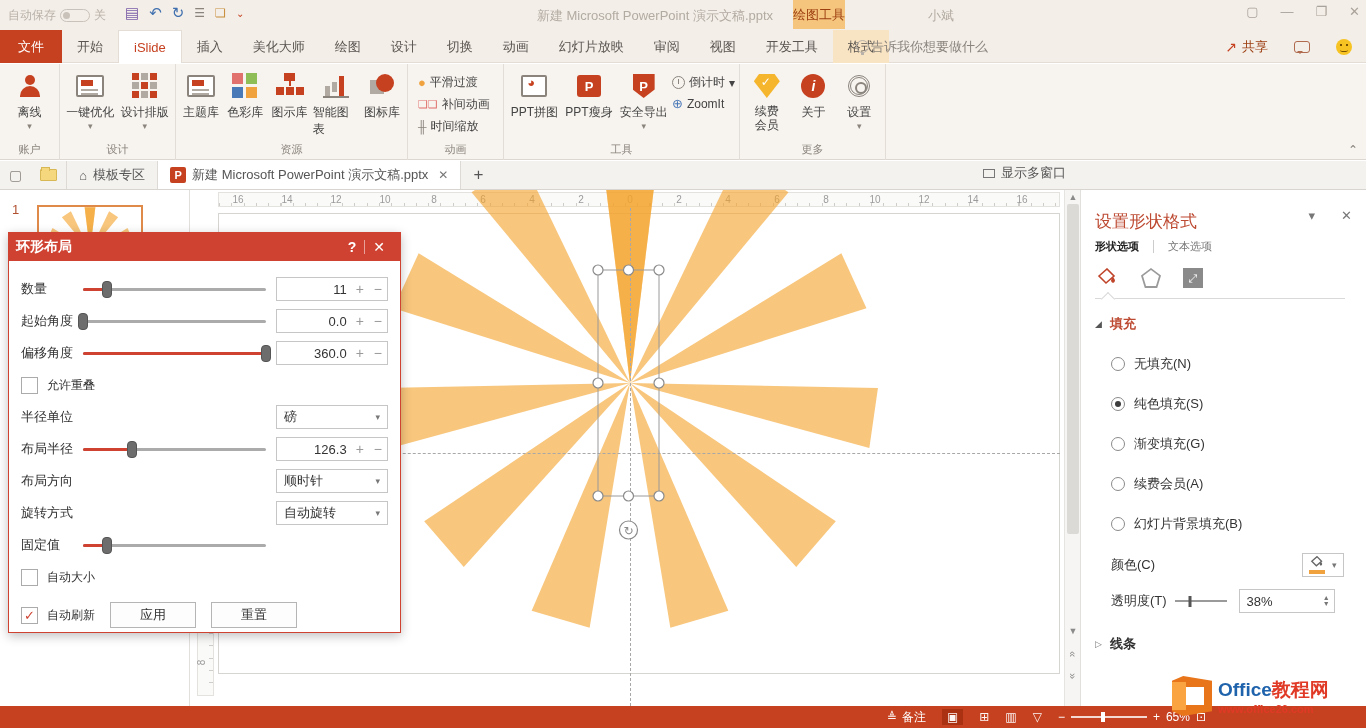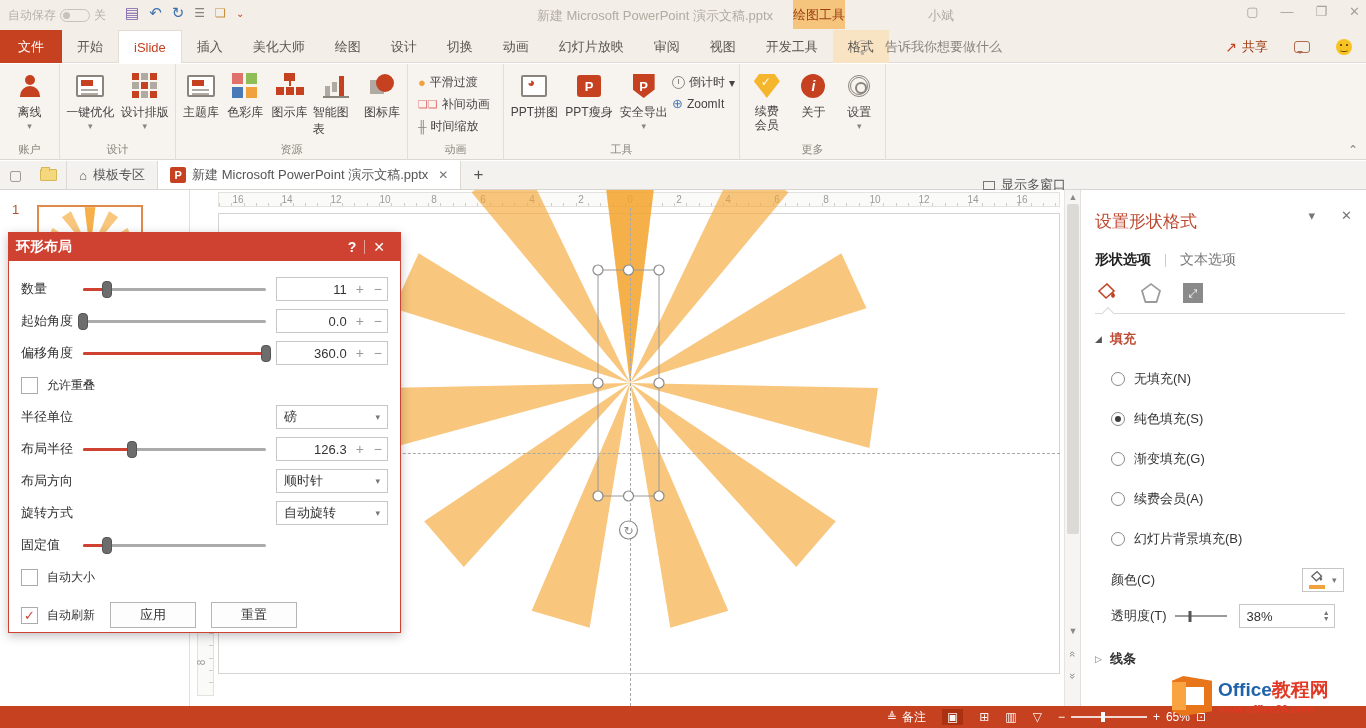--- a/index.html
+++ b/index.html
@@ -20,21 +20,21 @@
   #user-name { position:absolute; left:928px; top:7px; color:#b2aba2; font-size:13px; }
   #win-controls { position:absolute; right:6px; top:4px; display:flex; gap:22px; color:#a9a29a; font-size:13px; align-items:center; }
 
   
   #tabrow { position:absolute; left:0; top:30px; width:1366px; height:33px; background:#f3eee8; border-bottom:1px solid #e3ddd6; }
   #ribbon-tabs { display:flex; height:33px; align-items:stretch; }
   .rtab { padding:0 15px; display:flex; align-items:center; font-size:13px; color:#5a5550; cursor:default; }
   .rtab.file { background:#c64120; color:#fff; padding:0 18px; }
   .rtab.active { background:#fff; color:#c64120; border:1px solid #e3ddd6; border-bottom:none; }
   .rtab.contextual { background:#f8e3c2; }
-  #tellme { position:absolute; left:856px; top:0; height:33px; display:flex; align-items:center; gap:16px; color:#8a847d; font-size:13px; }
+  #tellme { position:absolute; left:856px; top:0; height:33px; display:flex; align-items:center; gap:2px; color:#8a847d; font-size:13px; }
   .bulb { width:13px; height:13px; border:1.5px solid #b8b2aa; border-radius:50%; position:relative; }
   .bulb:after { content:""; position:absolute; left:4px; top:11px; width:3px; height:3px; background:#b8b2aa; }
   #tabrow-right { position:absolute; right:14px; top:0; height:33px; display:flex; align-items:center; gap:26px; }
   #share-btn { color:#9c3e10; font-size:13px; display:flex; gap:5px; align-items:center; }
   .share-glyph { color:#c64120; font-size:14px; }
   .comment-glyph { width:16px; height:12px; border:1.5px solid #b06a4e; border-radius:3px; position:relative; }
   .comment-glyph:after { content:""; position:absolute; left:2px; bottom:-5px; border:3px solid transparent; border-top-color:#b06a4e; }
   .smiley { width:16px; height:16px; border-radius:50%; background:#f7c322; position:relative; }
   .smiley:before { content:""; position:absolute; left:4px; top:5px; width:2px; height:2px; background:#7a5200; box-shadow:6px 0 #7a5200; }
   .smiley:after { content:""; position:absolute; left:4px; top:9px; width:8px; height:3px; border-bottom:1.5px solid #7a5200; border-radius:50%; }
@@ -97,21 +97,21 @@
   #doctabs { position:absolute; left:0; top:161px; width:1366px; height:29px; background:#f4f2ef; border-bottom:1px solid #d8d5d1; display:flex; align-items:stretch; }
   .dt-icon { display:flex; align-items:center; padding:0 9px; color:#8a847d; font-size:14px; }
   .folder-ic { width:17px; height:12px; background:#f5d87e; border:1px solid #d8b755; border-radius:1px; position:relative; }
   .folder-ic:before { content:""; position:absolute; left:0; top:-3px; width:7px; height:3px; background:#f5d87e; border:1px solid #d8b755; border-bottom:none; }
   .dtab { display:flex; align-items:center; gap:6px; padding:0 12px; border-left:1px solid #ddd9d4; color:#555; font-size:13px; }
   .dtab.activefile { background:#fff; border-right:1px solid #ddd9d4; }
   .ppt-logo { width:16px; height:16px; background:#c64120; color:#fff; border-radius:2px; font-size:11px; font-weight:bold;
     display:flex; align-items:center; justify-content:center; }
   .dt-close { color:#777; font-size:12px; margin-left:4px; }
   .dt-plus { display:flex; align-items:center; padding:0 12px; font-size:17px; color:#555; }
-  #multiwin { position:absolute; right:300px; top:176px; display:flex; gap:6px; align-items:center; color:#555; font-size:13px; }
+  #multiwin { position:absolute; right:300px; top:164px; display:flex; gap:6px; align-items:center; color:#555; font-size:13px; }
   .win-ic { width:12px; height:9px; border:1.5px solid #777; position:relative; background:#f4f2ef; }
   .win-ic:before { content:""; position:absolute; left:-4px; top:-4px; width:12px; height:9px; border:1.5px solid #777; z-index:-1; }
 
   
   #main { position:absolute; left:0; top:190px; width:1366px; height:516px; background:#fff; }
   #slidepanel { position:absolute; left:0; top:0; width:190px; height:516px; background:#fff; border-right:1px solid #e2e0dd; }
   #thumb-num { position:absolute; left:12px; top:12px; color:#b05030; font-size:13px; }
   #thumb-box { position:absolute; left:37px; top:15px; width:106px; height:62px; border:2px solid #e08a4a; background:#fff; overflow:hidden; }
 
   #canvas { position:absolute; left:190px; top:0; width:874px; height:516px; overflow:hidden; background:#fff; }
@@ -156,21 +156,21 @@
   .chk.checked { color:#cf4231; font-weight:bold; font-size:13px; }
   .chklabel { font-size:12px; color:#333; }
   #dialog-footer { display:flex; align-items:center; gap:9px; margin-top:6px; }
   .dbtn { width:86px; height:26px; border:1px solid #b5b5b5; background:#fdfdfd; font-size:13px; color:#333;
     display:flex; align-items:center; justify-content:center; margin-left:6px; }
 
   
   #fmt-panel { position:absolute; left:1080px; top:190px; width:286px; height:516px; background:#fff; border-left:1px solid #e2e0dd; padding:0 0 0 14px; }
   #fmt-title { color:#bd4a32; font-size:17px; margin-top:20px; }
   #fmt-hdr-btns { position:absolute; right:14px; top:18px; display:flex; gap:26px; color:#777; font-size:13px; }
-  #fmt-tabs { display:flex; gap:14px; margin-top:18px; font-size:14px; align-items:center; }
+  #fmt-tabs { display:flex; gap:14px; margin-top:6px; font-size:11px; align-items:center; }
   #fmt-tabs .ft.on { color:#222; font-weight:bold; }
   #fmt-tabs .ft.off { color:#777; }
   #fmt-tabs .vsep { width:1px; height:13px; background:#ccc; }
   #fmt-icons { display:flex; gap:22px; margin-top:14px; align-items:center; position:relative; padding-bottom:10px; border-bottom:1px solid #d9d9d9; width:250px; }
   #fmt-icons .notch { position:absolute; left:8px; bottom:-6px; width:10px; height:10px; background:#fff; border-left:1px solid #d9d9d9; border-top:1px solid #d9d9d9; transform:rotate(45deg); }
   .bucket-svg { width:24px; height:20px; }
   .pentagon { width:20px; height:20px; background:#fff; border:0; clip-path:polygon(50% 0,100% 38%,81% 100%,19% 100%,0 38%); background:#9a9a9a; position:relative; }
   .pentagon:before { content:""; position:absolute; left:2px; top:2px; width:16px; height:16px; clip-path:polygon(50% 0,100% 38%,81% 100%,19% 100%,0 38%); background:#fff; }
   .size-ic { width:20px; height:20px; border:1px solid #8a8a8a; background:#8a8a8a; color:#fff; font-size:11px; display:flex; align-items:center; justify-content:center; }
   #fill-hdr { display:flex; gap:8px; align-items:center; margin-top:16px; color:#bd4a32; font-weight:bold; font-size:13px; }

